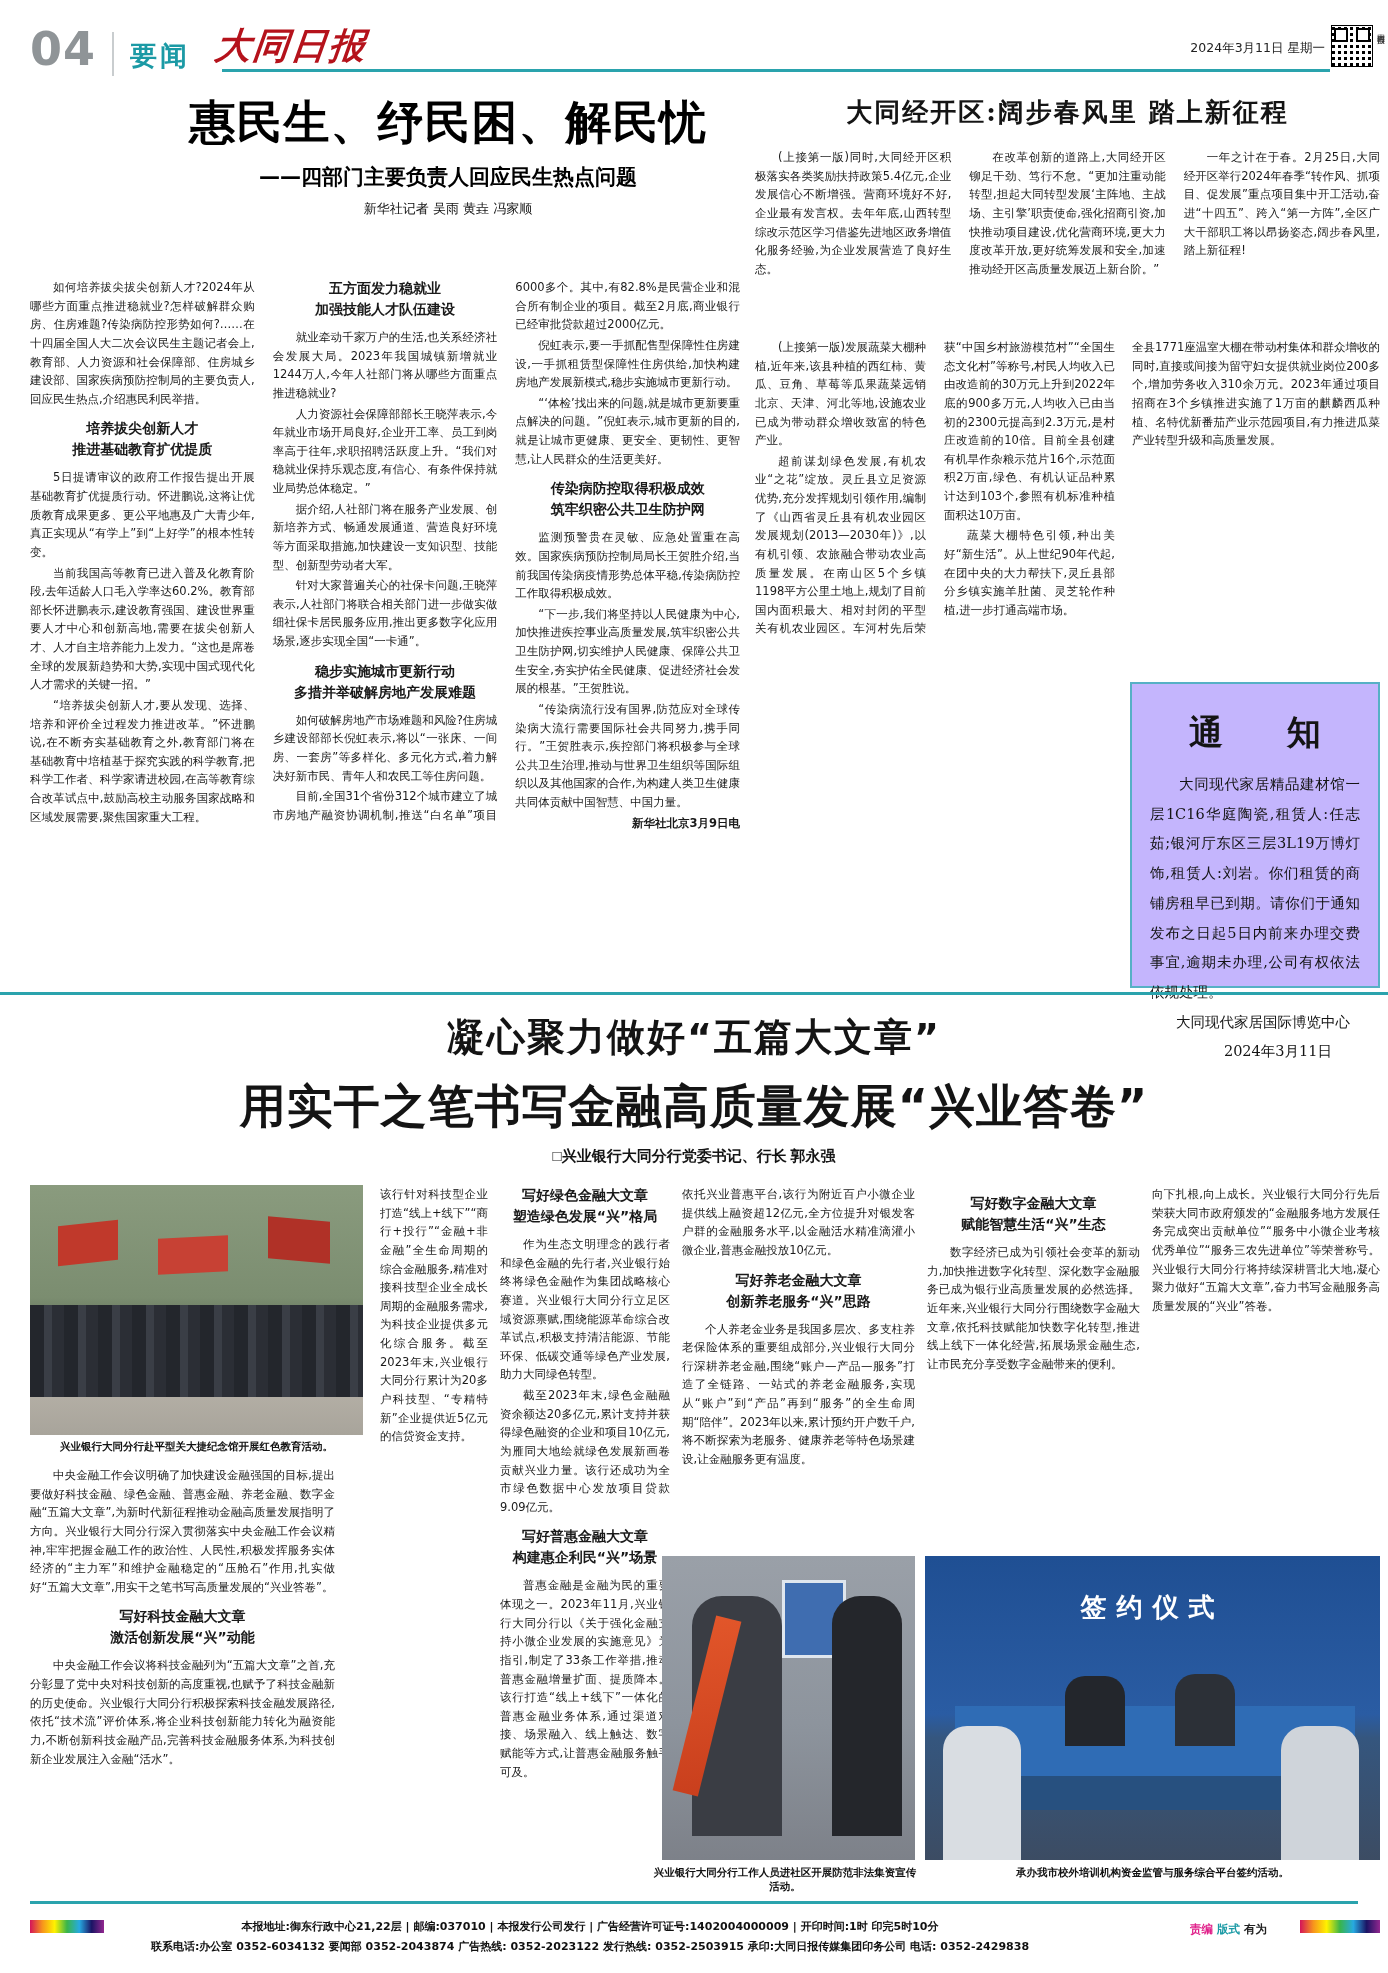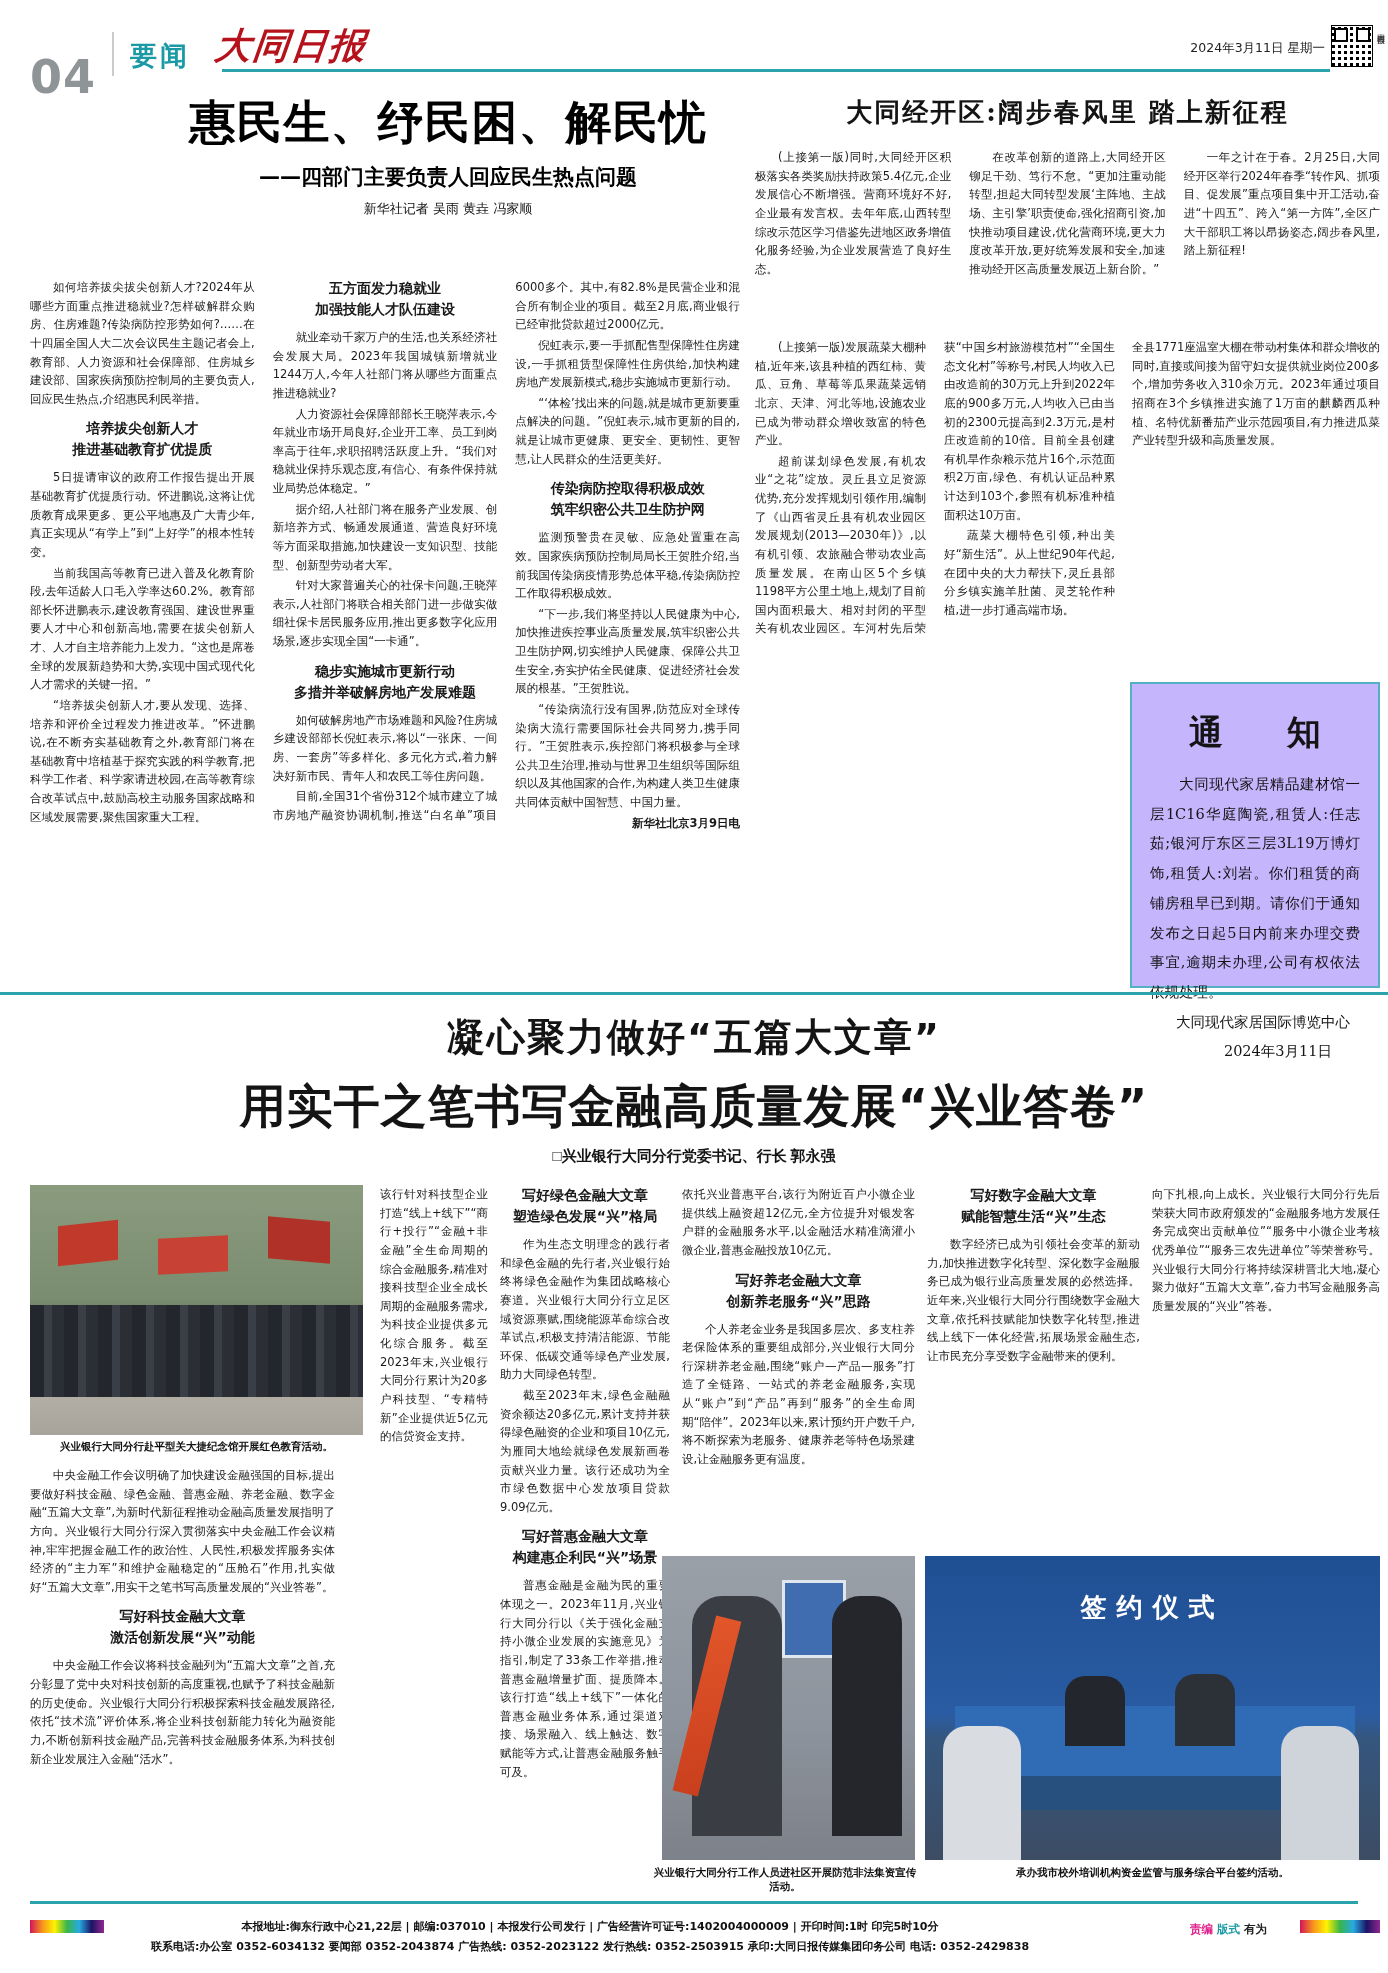--- a/index.html
+++ b/index.html
@@ -1,21 +1,21 @@
 <!DOCTYPE html>
 <html><head>
 <meta charset="utf-8">
 <style>
   html,body{margin:0;padding:0;background:#e8e8e8;}
   #page{position:relative;width:1388px;height:1973px;background:#ffffff;margin:0 auto;
         font-family:"DejaVu Sans",sans-serif;color:#141414;overflow:hidden;}
   .abs{position:absolute;}
   .rule{background:#2aa3ad;}
   
-  .pagenum{font-size:46px;font-weight:bold;color:#8f9497;letter-spacing:1px;margin-top:28px;}
+  .pagenum{font-size:46px;font-weight:bold;color:#8f9497;letter-spacing:1px;}
   .secname{font-size:27px;font-weight:bold;color:#1b9aa5;letter-spacing:3px;}
   .vdiv{width:2px;background:#c9cdcf;}
   .masthead{font-size:36px;font-weight:bold;color:#b5121b;font-style:italic;
             font-family:"DejaVu Serif",serif;letter-spacing:2px;transform:skewX(-6deg);}
   .dateline{font-size:12.5px;color:#222;}
   .qr{width:40px;height:40px;background:
       repeating-linear-gradient(0deg,#000 0 3px,#fff 3px 6px),
       repeating-linear-gradient(90deg,#000 0 3px,#fff 3px 6px);
       background-blend-mode:screen;outline:1px solid #000;}
   .qrfinder{position:absolute;width:10px;height:10px;border:2px solid #000;background:#fff;}
@@ -180,21 +180,21 @@
   <div class="abs bodytext" style="left:682px;top:1185px;width:233px;height:362px;">
     <p class="noind">依托兴业普惠平台,该行为附近百户小微企业提供线上融资超12亿元,全方位提升对银发客户群的金融服务水平,以金融活水精准滴灌小微企业,普惠金融投放10亿元。</p>
     <div class="subhead">
       <div>写好养老金融大文章</div>
         <div>创新养老服务“兴”思路</div>
     </div>
     <p>个人养老金业务是我国多层次、多支柱养老保险体系的重要组成部分,兴业银行大同分行深耕养老金融,围绕“账户—产品—服务”打造了全链路、一站式的养老金融服务,实现从“账户”到“产品”再到“服务”的全生命周期“陪伴”。2023年以来,累计预约开户数千户,将不断探索为老服务、健康养老等特色场景建设,让金融服务更有温度。</p>
   </div>
 
   <div class="abs bodytext" style="left:927px;top:1185px;width:213px;height:362px;">
-    <div class="subhead" style="margin-top:0;">
+    <div class="subhead" style="margin-top:8px;">
       <div>写好数字金融大文章</div>
         <div>赋能智慧生活“兴”生态</div>
     </div>
     <p>数字经济已成为引领社会变革的新动力,加快推进数字化转型、深化数字金融服务已成为银行业高质量发展的必然选择。近年来,兴业银行大同分行围绕数字金融大文章,依托科技赋能加快数字化转型,推进线上线下一体化经营,拓展场景金融生态,让市民充分享受数字金融带来的便利。</p>
   </div>
 
   <div class="abs bodytext" style="left:1152px;top:1185px;width:228px;height:362px;">
     <p class="noind">向下扎根,向上成长。兴业银行大同分行先后荣获大同市政府颁发的“金融服务地方发展任务完成突出贡献单位”“服务中小微企业考核优秀单位”“服务三农先进单位”等荣誉称号。兴业银行大同分行将持续深耕晋北大地,凝心聚力做好“五篇大文章”,奋力书写金融服务高质量发展的“兴业”答卷。</p>
   </div>
 

